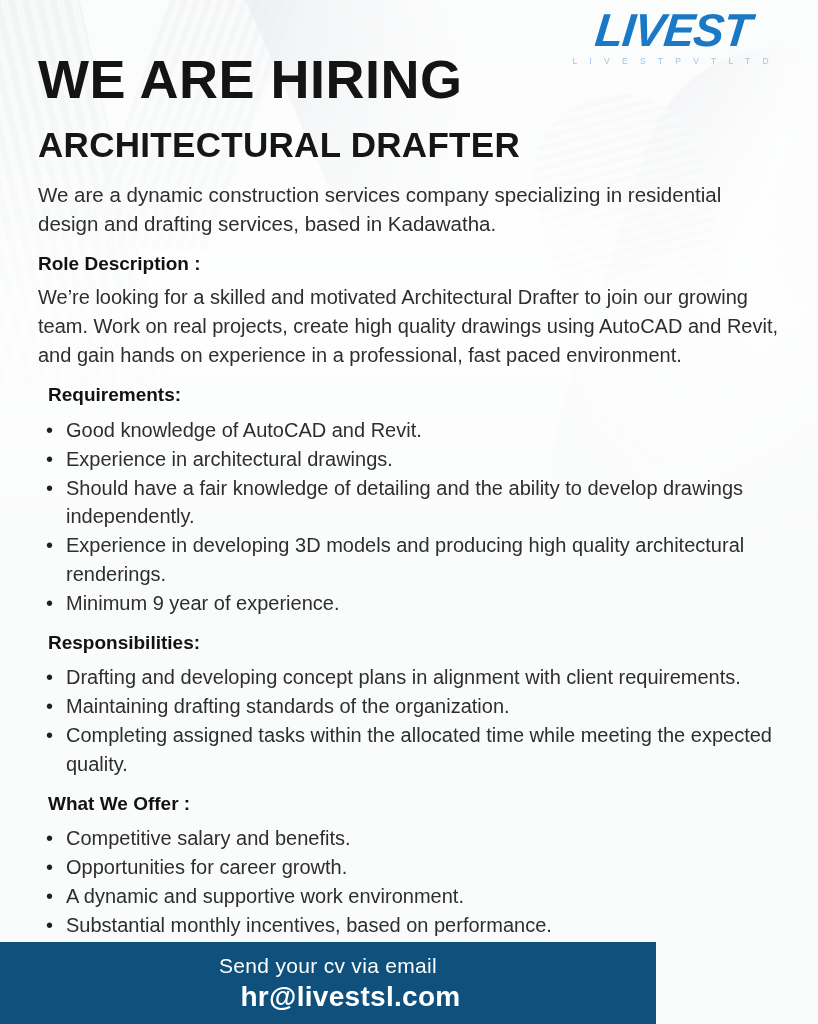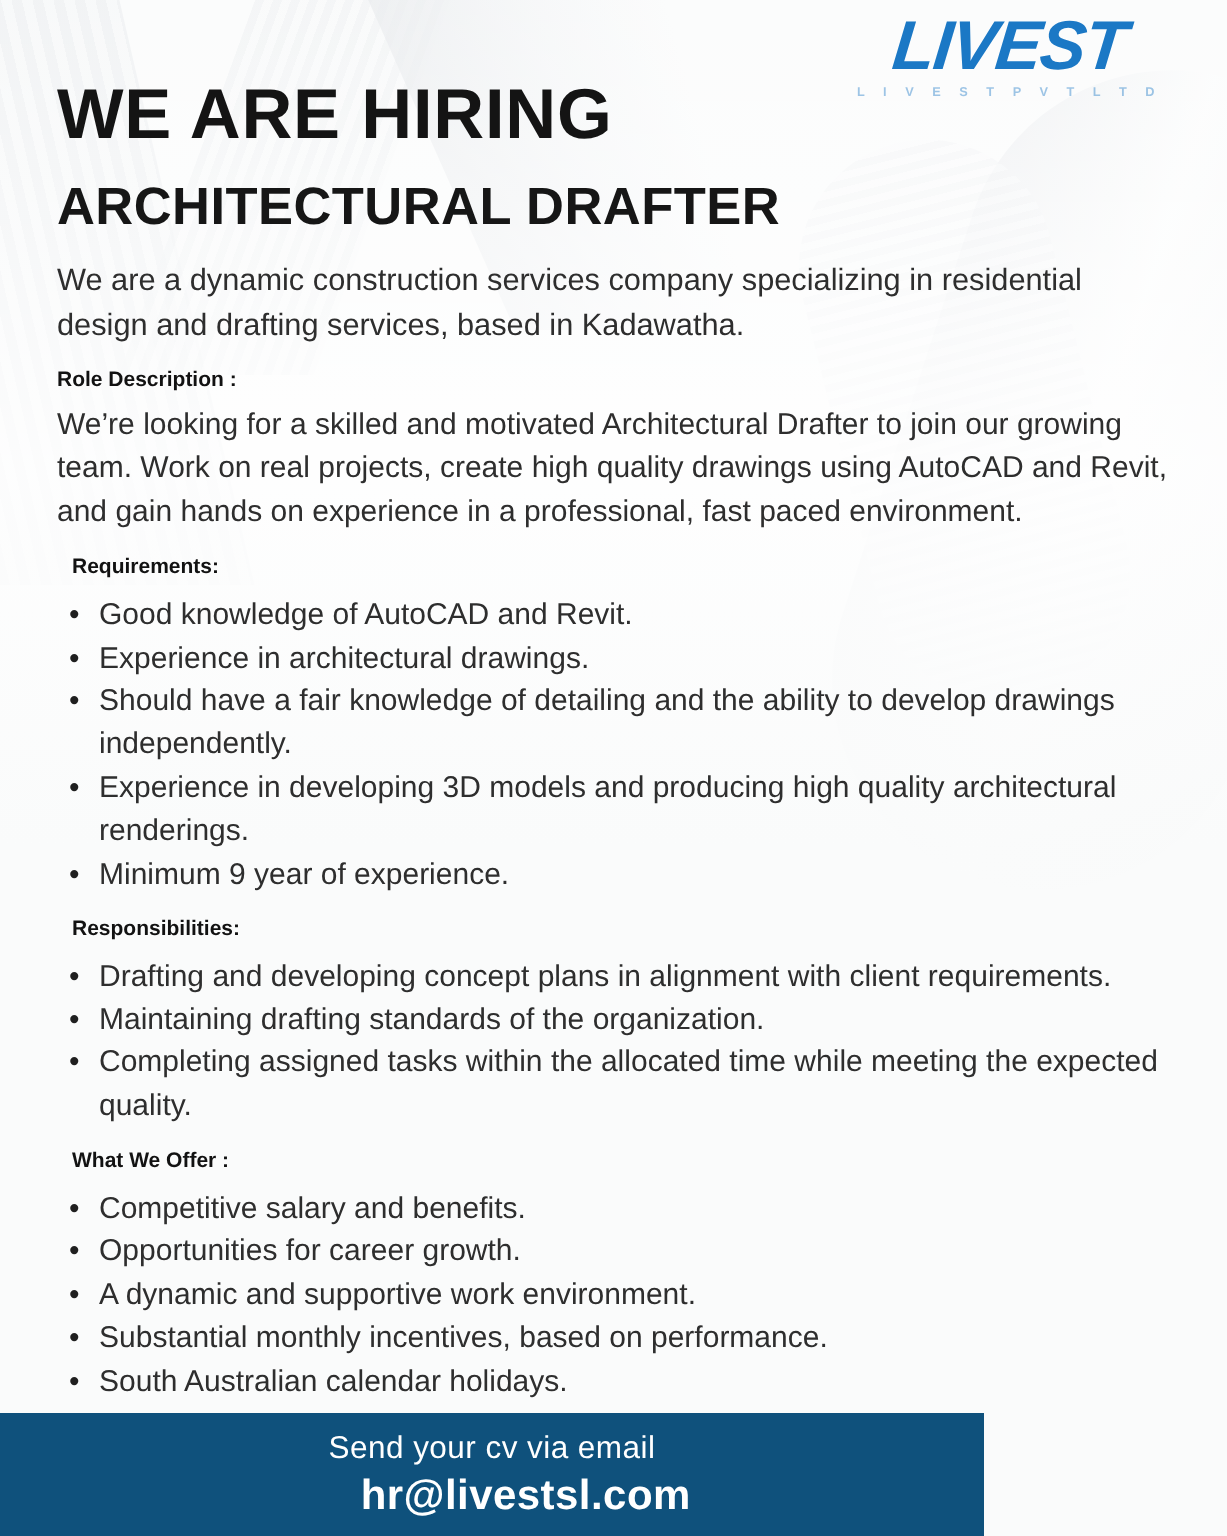--- a/index.html
+++ b/index.html
@@ -60,44 +60,44 @@
   .logo-wordmark{
     font-size:46px;font-weight:700;font-style:italic;
     letter-spacing:-1px;
     color:#1b78c5;
     transform:skewX(-6deg);
     line-height:1.05;
     white-space:nowrap;
   }
   .logo-tagline{
     margin-top:2px;
-    font-size:8.5px;font-weight:700;
+    font-size:8.5px;font-weight:400;
     letter-spacing:5px;
     color:rgba(27,120,197,.42);
     white-space:nowrap;
     text-align:center;
   }
 
   
   .content{position:relative;z-index:1;padding:50px 30px 0 38px;color:#2c2c2c;}
   .title{
-    font-size:47px;font-weight:700;letter-spacing:.5px;
+    font-size:54px;font-weight:700;letter-spacing:.5px;
     color:#141414;line-height:1.1;margin:0;
   }
   .subtitle{
     font-size:35px;font-weight:700;letter-spacing:.3px;
     color:#161616;line-height:1.1;margin:17px 0 0 0;
   }
   .intro{
     margin:15px 0 0 0;font-size:20.5px;line-height:1.43;color:#2e2e2e;
     max-width:740px;
   }
   .section{margin-top:13px;}
   .section-heading{
-    font-size:14px;font-weight:700;color:#121212;margin:0;line-height:1.25;
+    font-size:19px;font-weight:700;color:#121212;margin:0;line-height:1.25;
   }
   .section-heading.indented{margin-left:10px;}
   .section-paragraph{
     margin:8px 0 0 0;font-size:20px;line-height:1.45;color:#2e2e2e;
     max-width:760px;
   }
   ul.bullets{
     list-style:none;margin:9px 0 0 0;padding:0 0 0 28px;
   }
   ul.bullets li{

